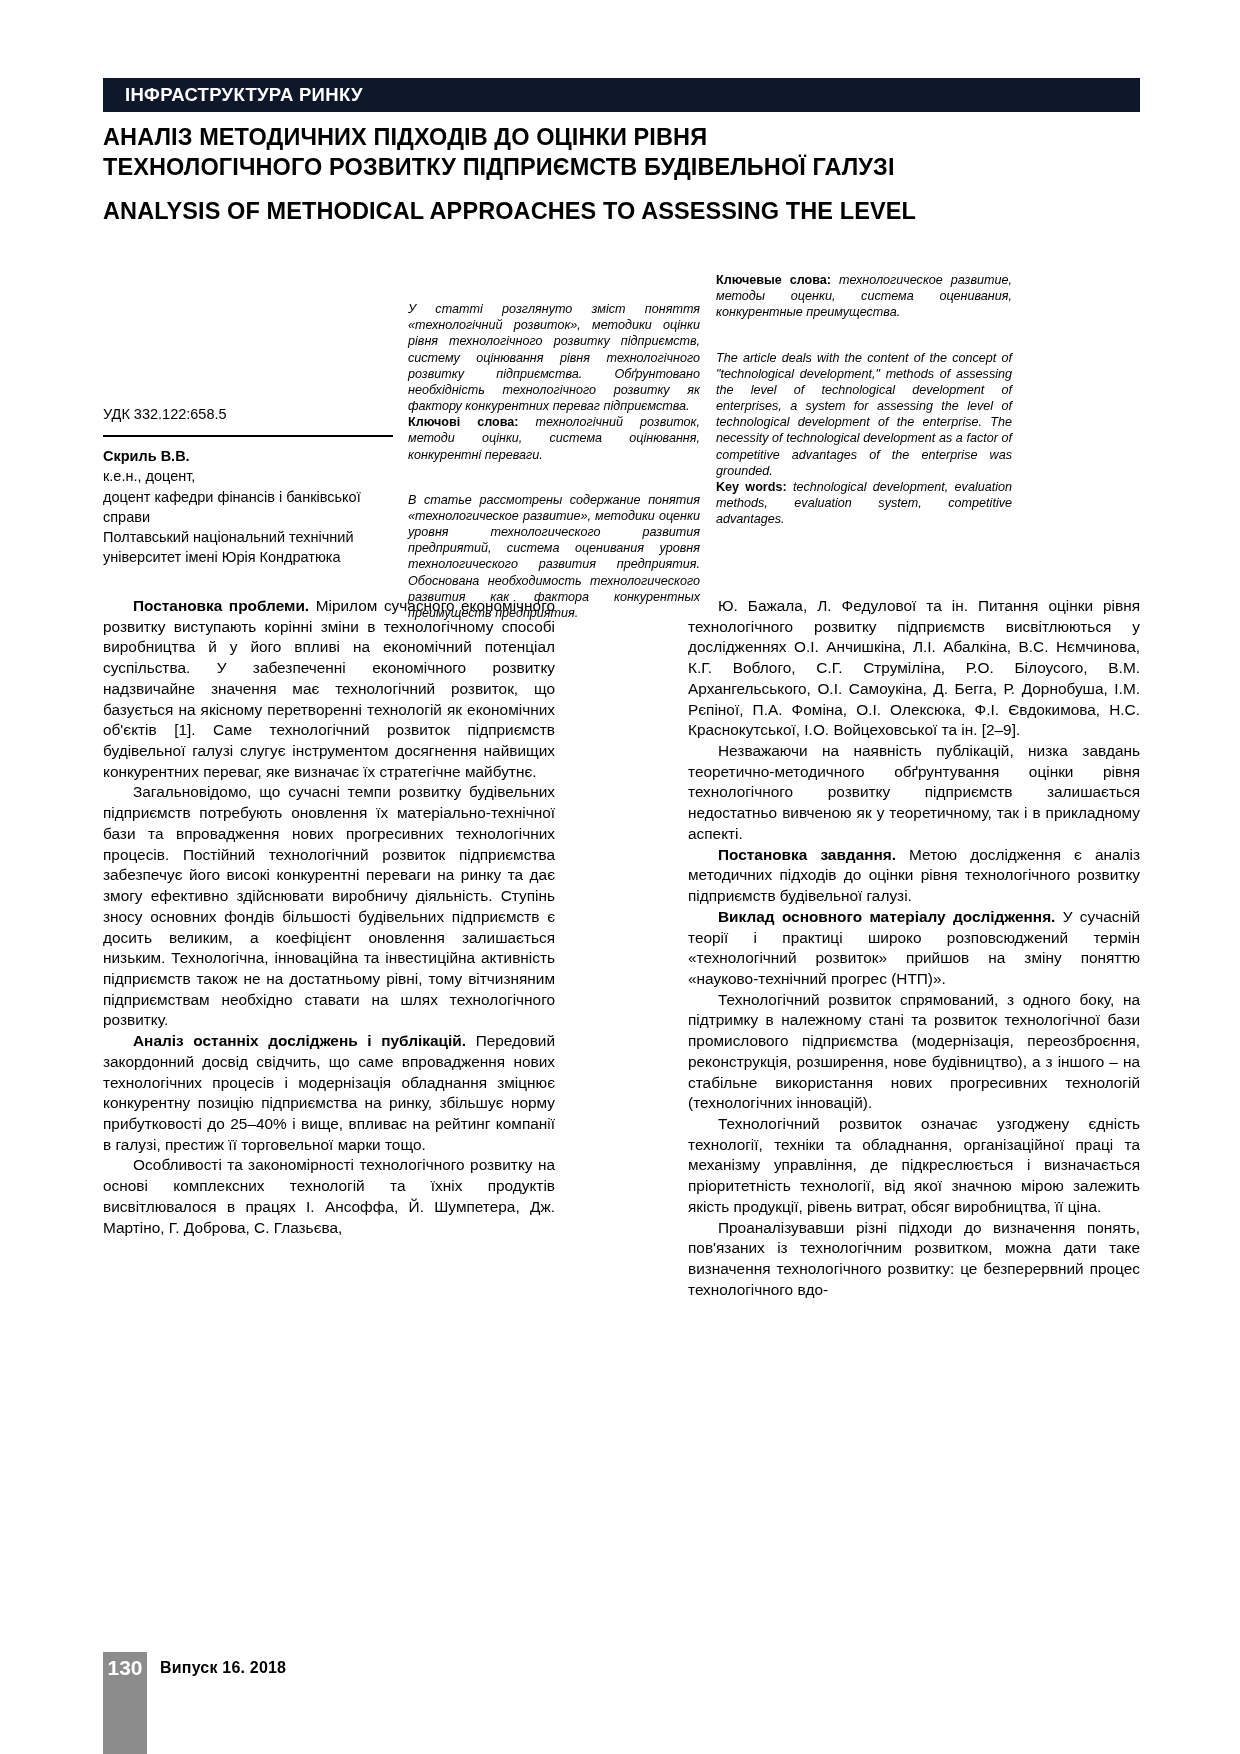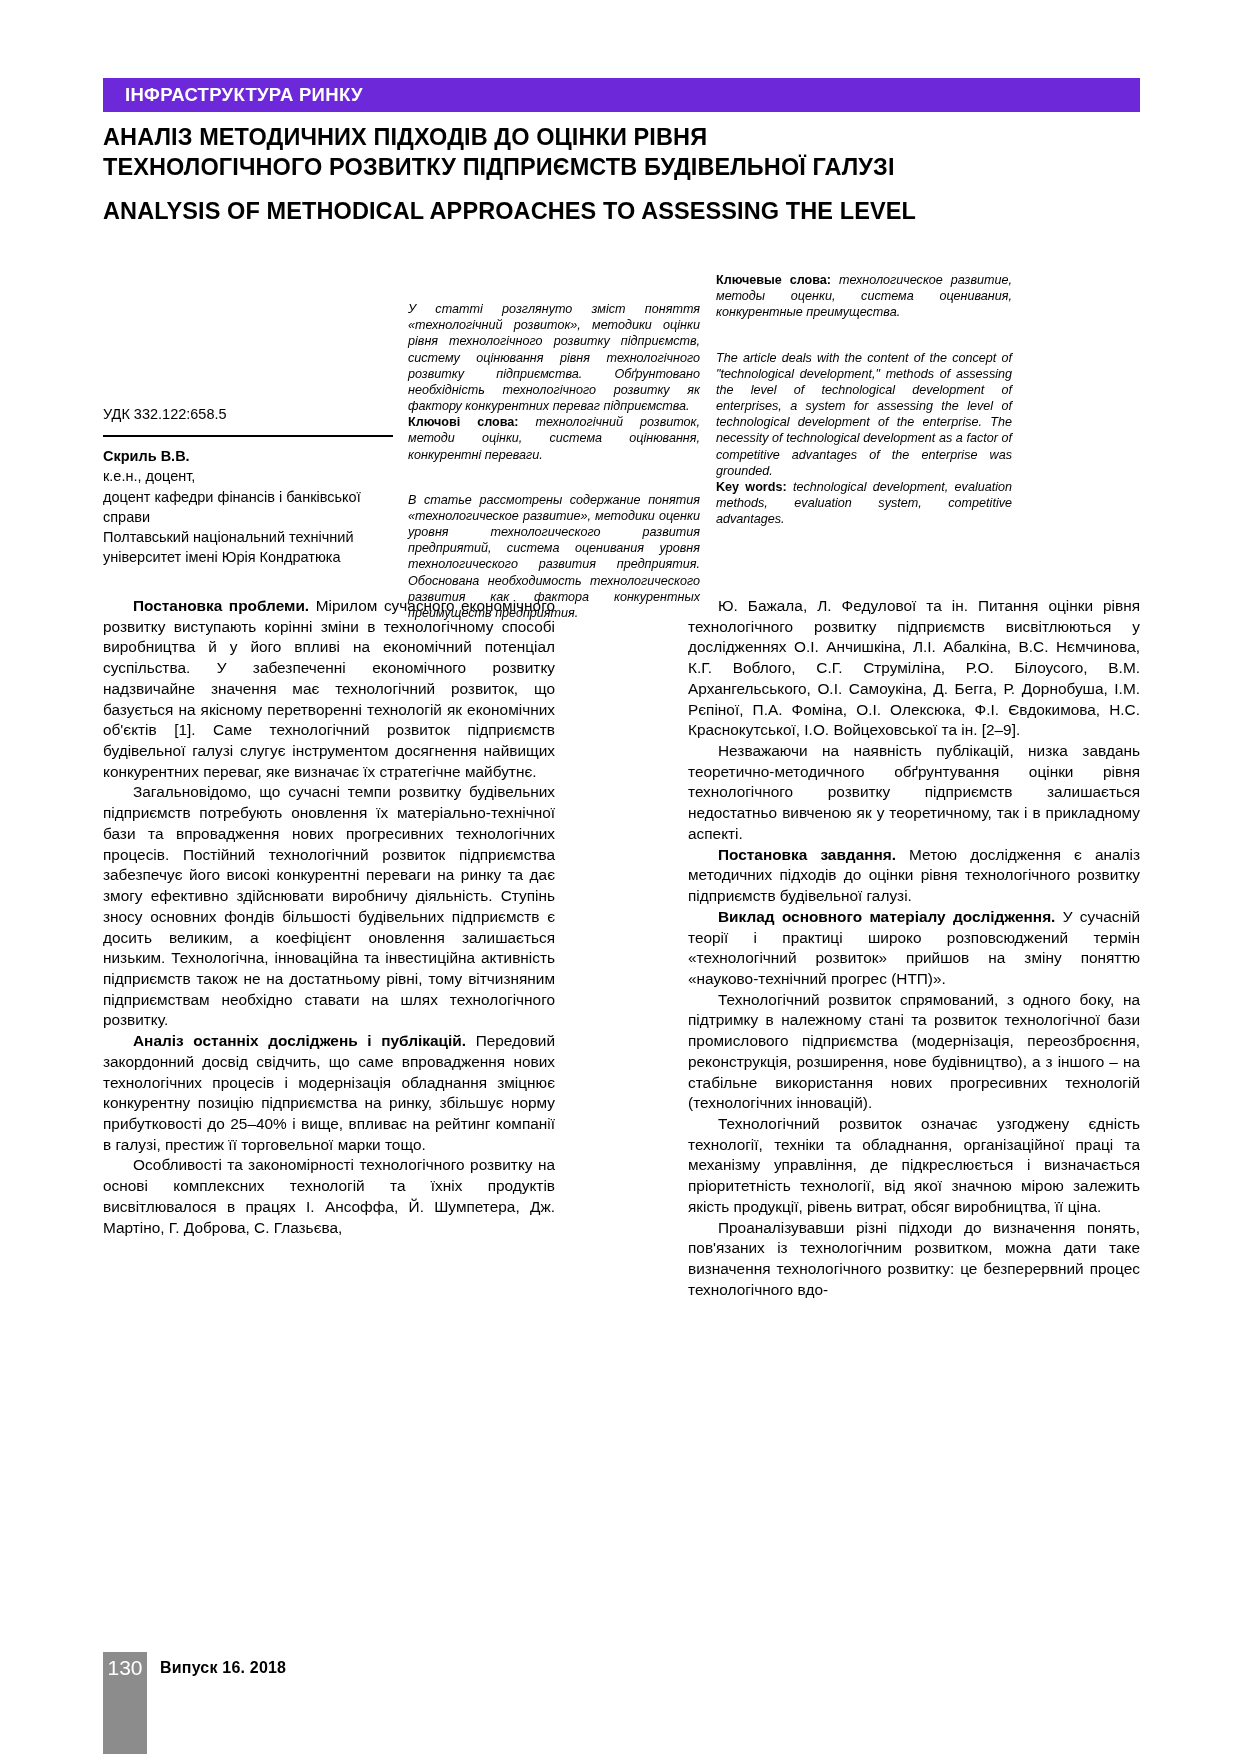--- a/index.html
+++ b/index.html
@@ -24,21 +24,21 @@
     height: 1754px;
   }
 
   
   .journal-banner {
     position: absolute;
     left: 103px;
     top: 78px;
     width: 1037px;
     height: 34px;
-    background: #6d28d9;
+    background: #0f172a;
     display: flex;
     align-items: center;
   }
   .journal-banner-text {
     color: #ffffff;
     font-size: 18.5px;
     font-weight: bold;
     letter-spacing: 0.3px;
     padding-left: 22px;
     font-family: "Liberation Sans", sans-serif;
@@ -187,21 +187,21 @@
     background: #8c8c8c;
   }
   .folio-num {
     position: absolute;
     left: 0;
     top: 4px;
     width: 44px;
     text-align: center;
     color: #ffffff;
     font-size: 21px;
-    font-weight: normal;
+    font-weight: bold;
     font-family: "Liberation Sans", sans-serif;
   }
   .issue-text {
     position: absolute;
     left: 57px;
     top: 7px;
     font-size: 16px;
     font-weight: bold;
     letter-spacing: 0.2px;
   }

